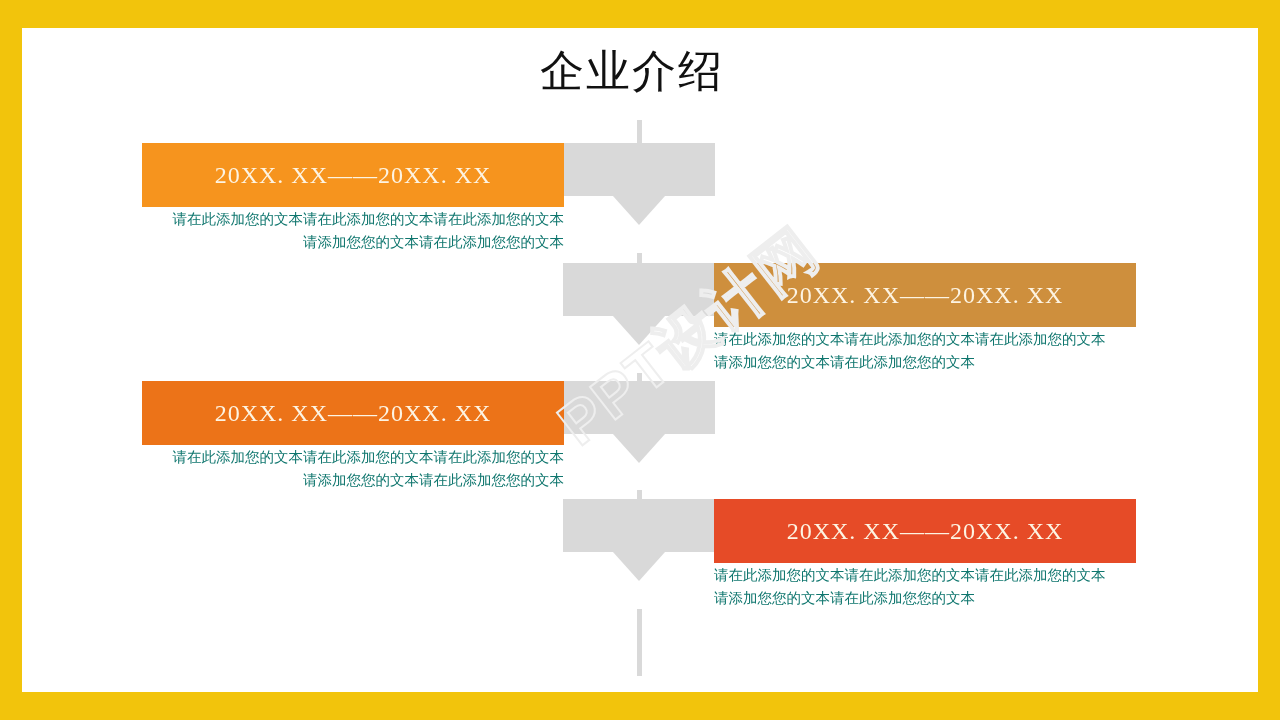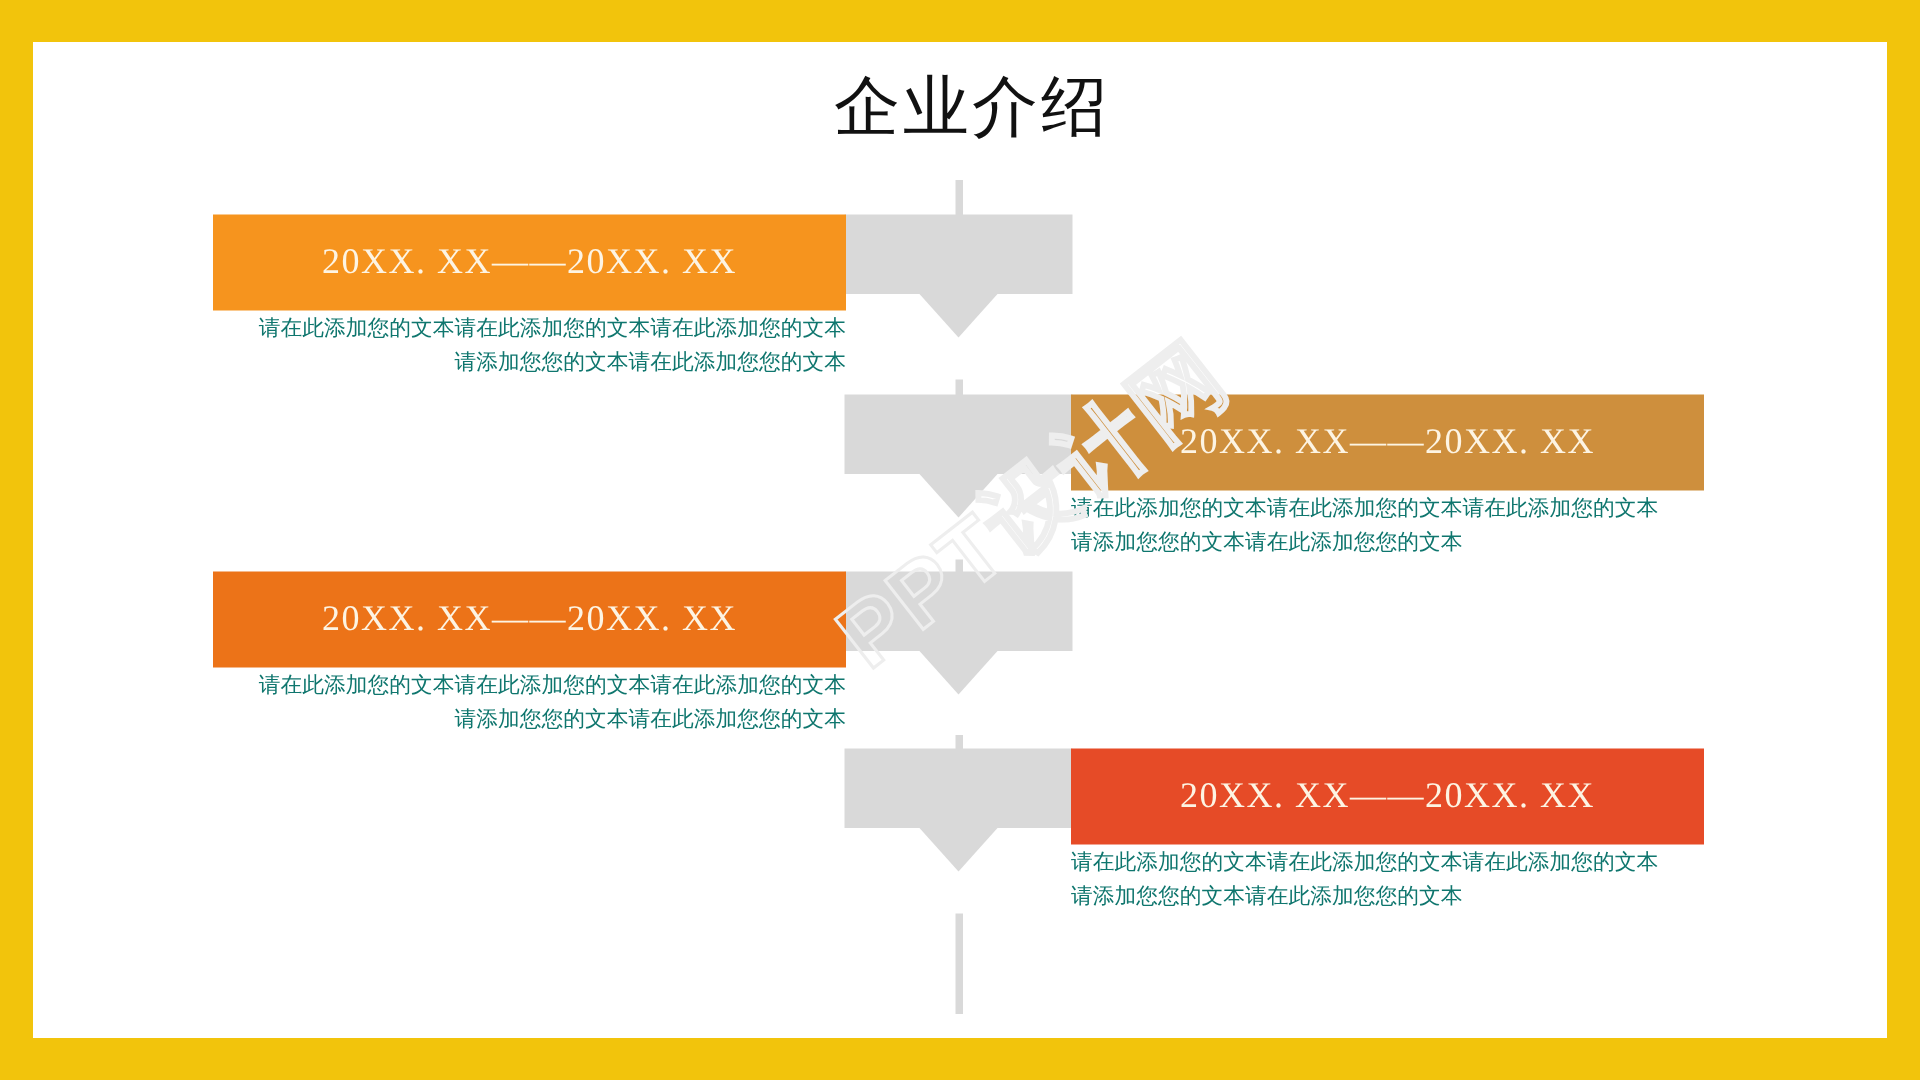--- a/index.html
+++ b/index.html
@@ -39,21 +39,21 @@
     color: transparent;
     font-family: "Liberation Sans", sans-serif;
     pointer-events: none;
     white-space: nowrap;
     z-index: 5;
   }
 
   
   #page-title {
     position: absolute;
-    left: 16px;
+    left: 0;
     top: 18px;
     width: 1220px;
     text-align: center;
     font-family: "Liberation Serif", "DejaVu Serif", serif;
     font-size: 44px;
     color: #111111;
     letter-spacing: 2px;
     line-height: 1.2;
     z-index: 6;
   }

